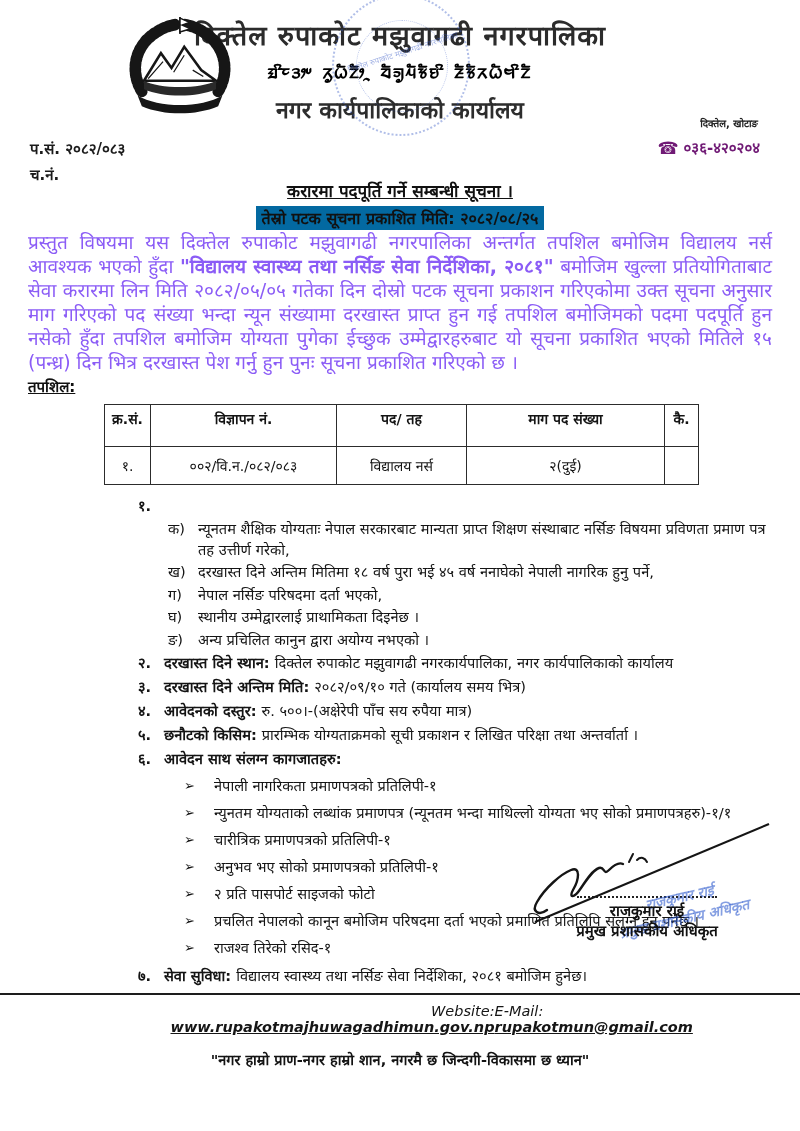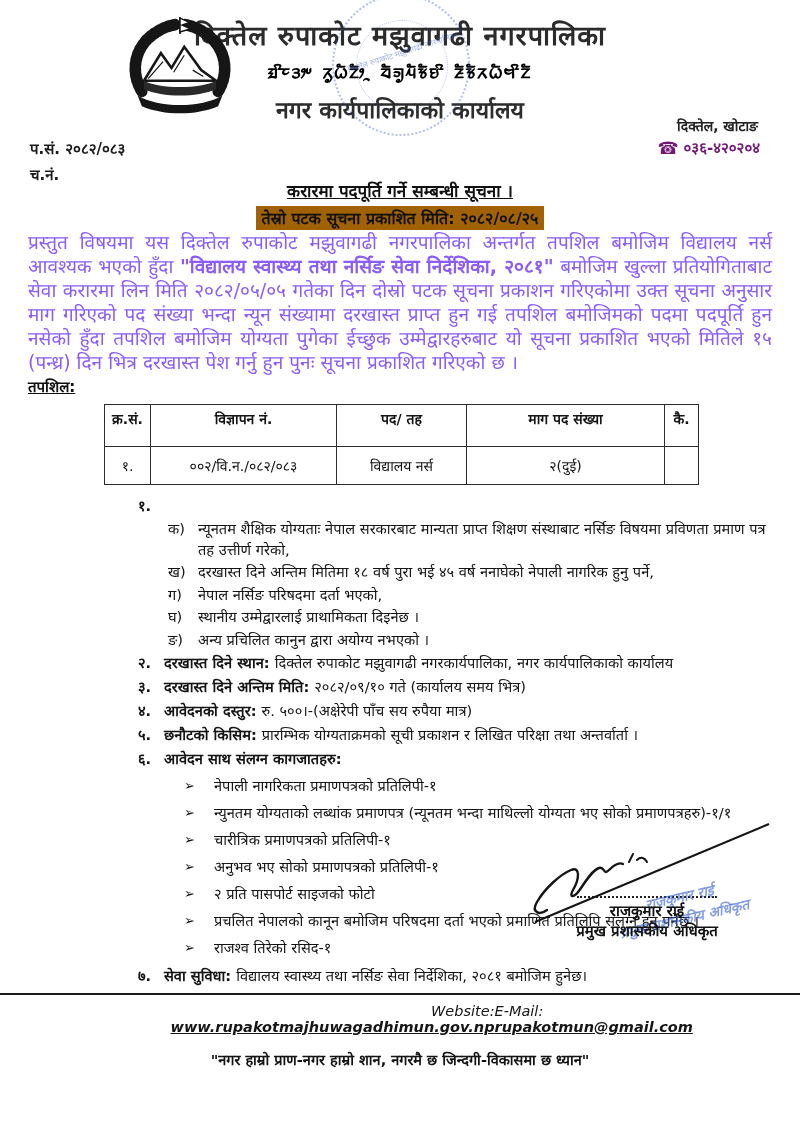--- a/index.html
+++ b/index.html
@@ -24,35 +24,35 @@
   }
   .hdr-stamp .inner {
     position:absolute; left:22px; top:24px; width:92px; height:92px;
     border:1.5px dotted rgba(52,88,196,.40); border-radius:50%;
   }
   .hdr-stamp .st-txt {
     position:absolute; width:130px; left:4px; top:52px; text-align:center;
     font-size:8px; color:rgba(52,88,196,.55); transform:rotate(-18deg); line-height:10px;
   }
 
-  .place-line { position:absolute; right:42px; top:116px; font-size:14px; font-weight:600; color:#222; }
+  .place-line { position:absolute; right:42px; top:116px; font-size:10px; font-weight:600; color:#222; }
   .phone-line { position:absolute; right:40px; top:137px; font-size:15px; font-weight:600; color:#701a75; }
   .phone-ic   { font-size:17px; margin-right:5px; vertical-align:-1px; }
 
   .ref-no  { position:absolute; left:30px; top:138px; font-size:15px; font-weight:600; }
   .disp-no { position:absolute; left:30px; top:164px; font-size:15px; font-weight:600; }
 
   
   .n-title {
     margin-top:54px; text-align:center; font-size:17px; font-weight:700;
     text-decoration:underline; color:#111;
   }
   .n-sub { text-align:center; margin-top:4px; }
   .n-sub span {
-    display:inline-block; background:#a16207; padding:1px 6px;
+    display:inline-block; background:#0369a1; padding:1px 6px;
     font-size:16px; font-weight:700; color:#111;
   }
 
   
   .para {
     margin:0 28px 0 28px; font-size:19px; line-height:24px;
     text-align:justify; color:#8b5cf6;
   }
   .para b { font-weight:800; }
   .tapasil {

